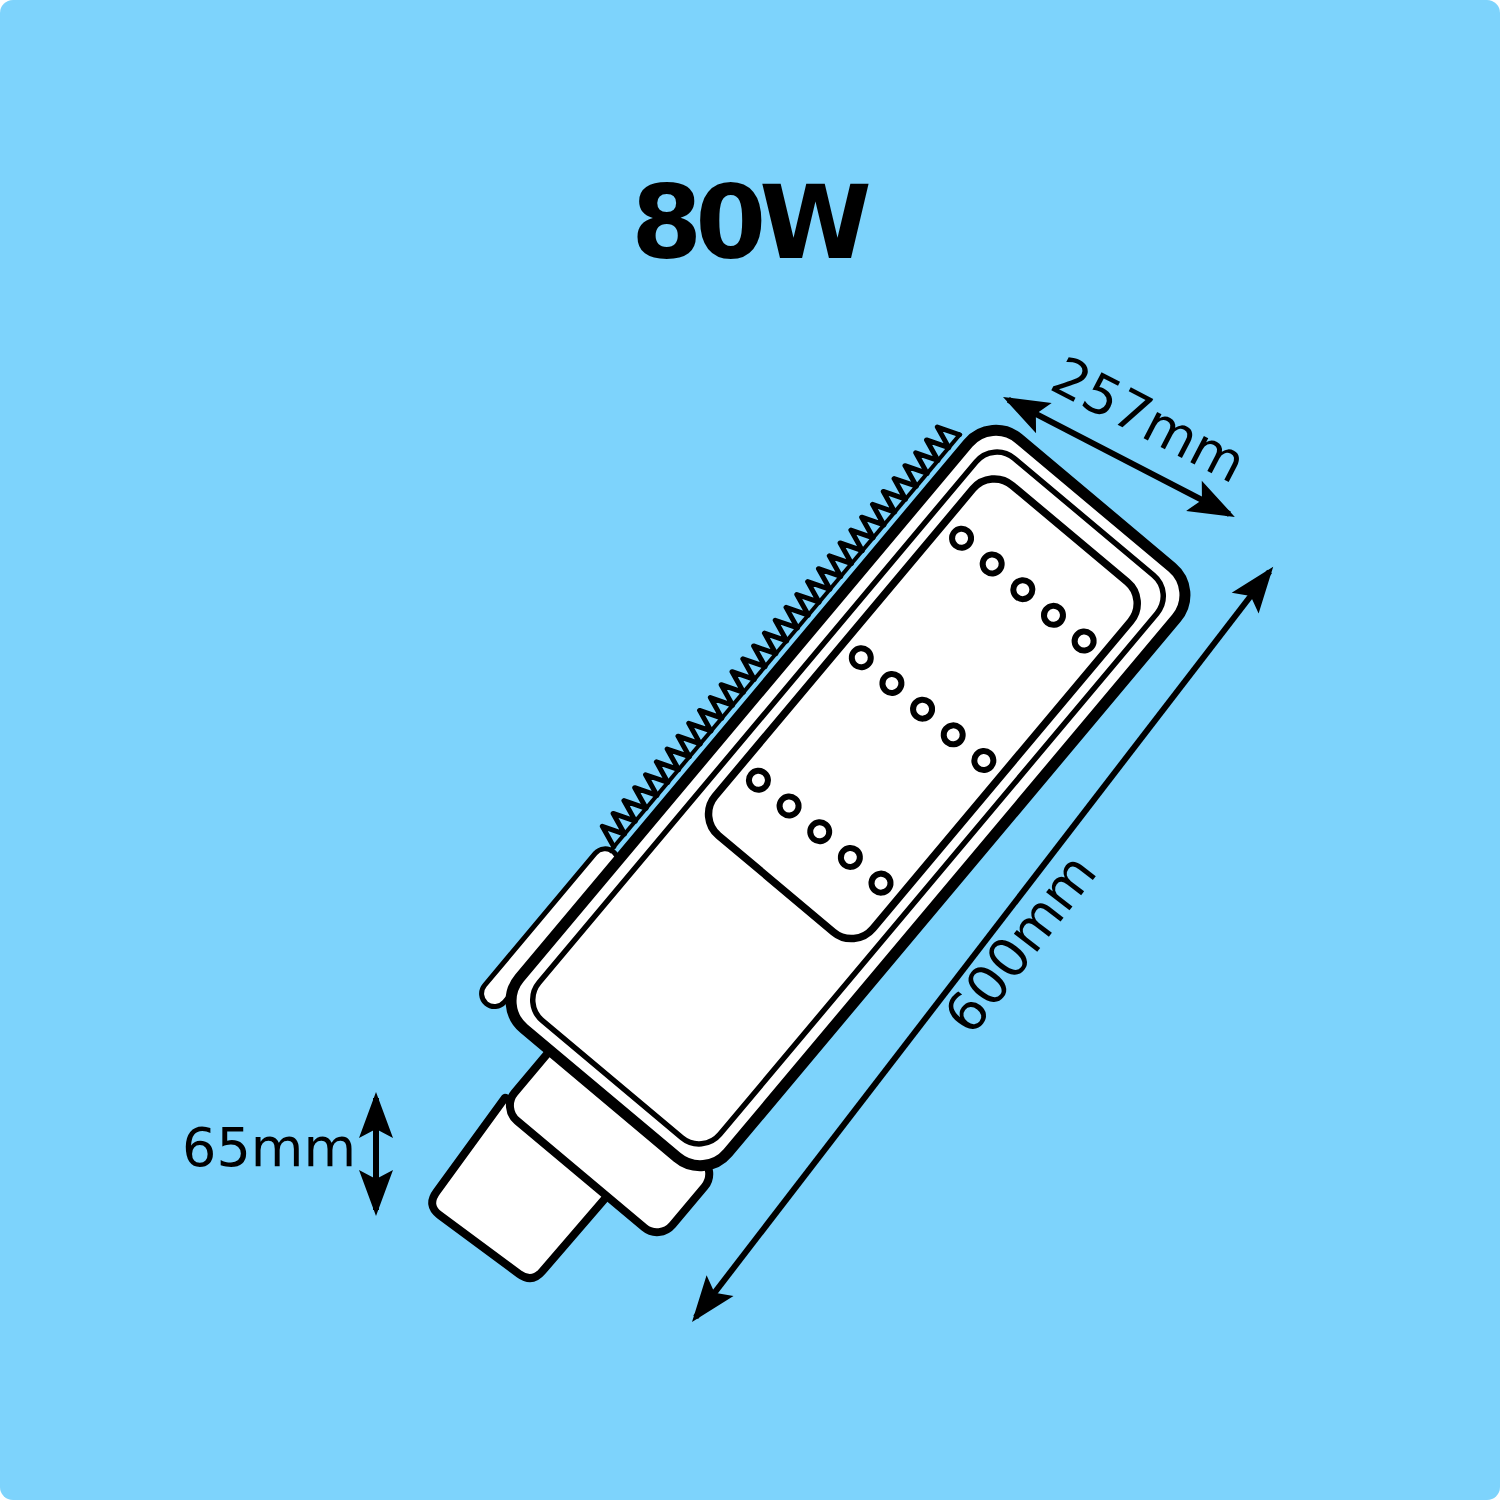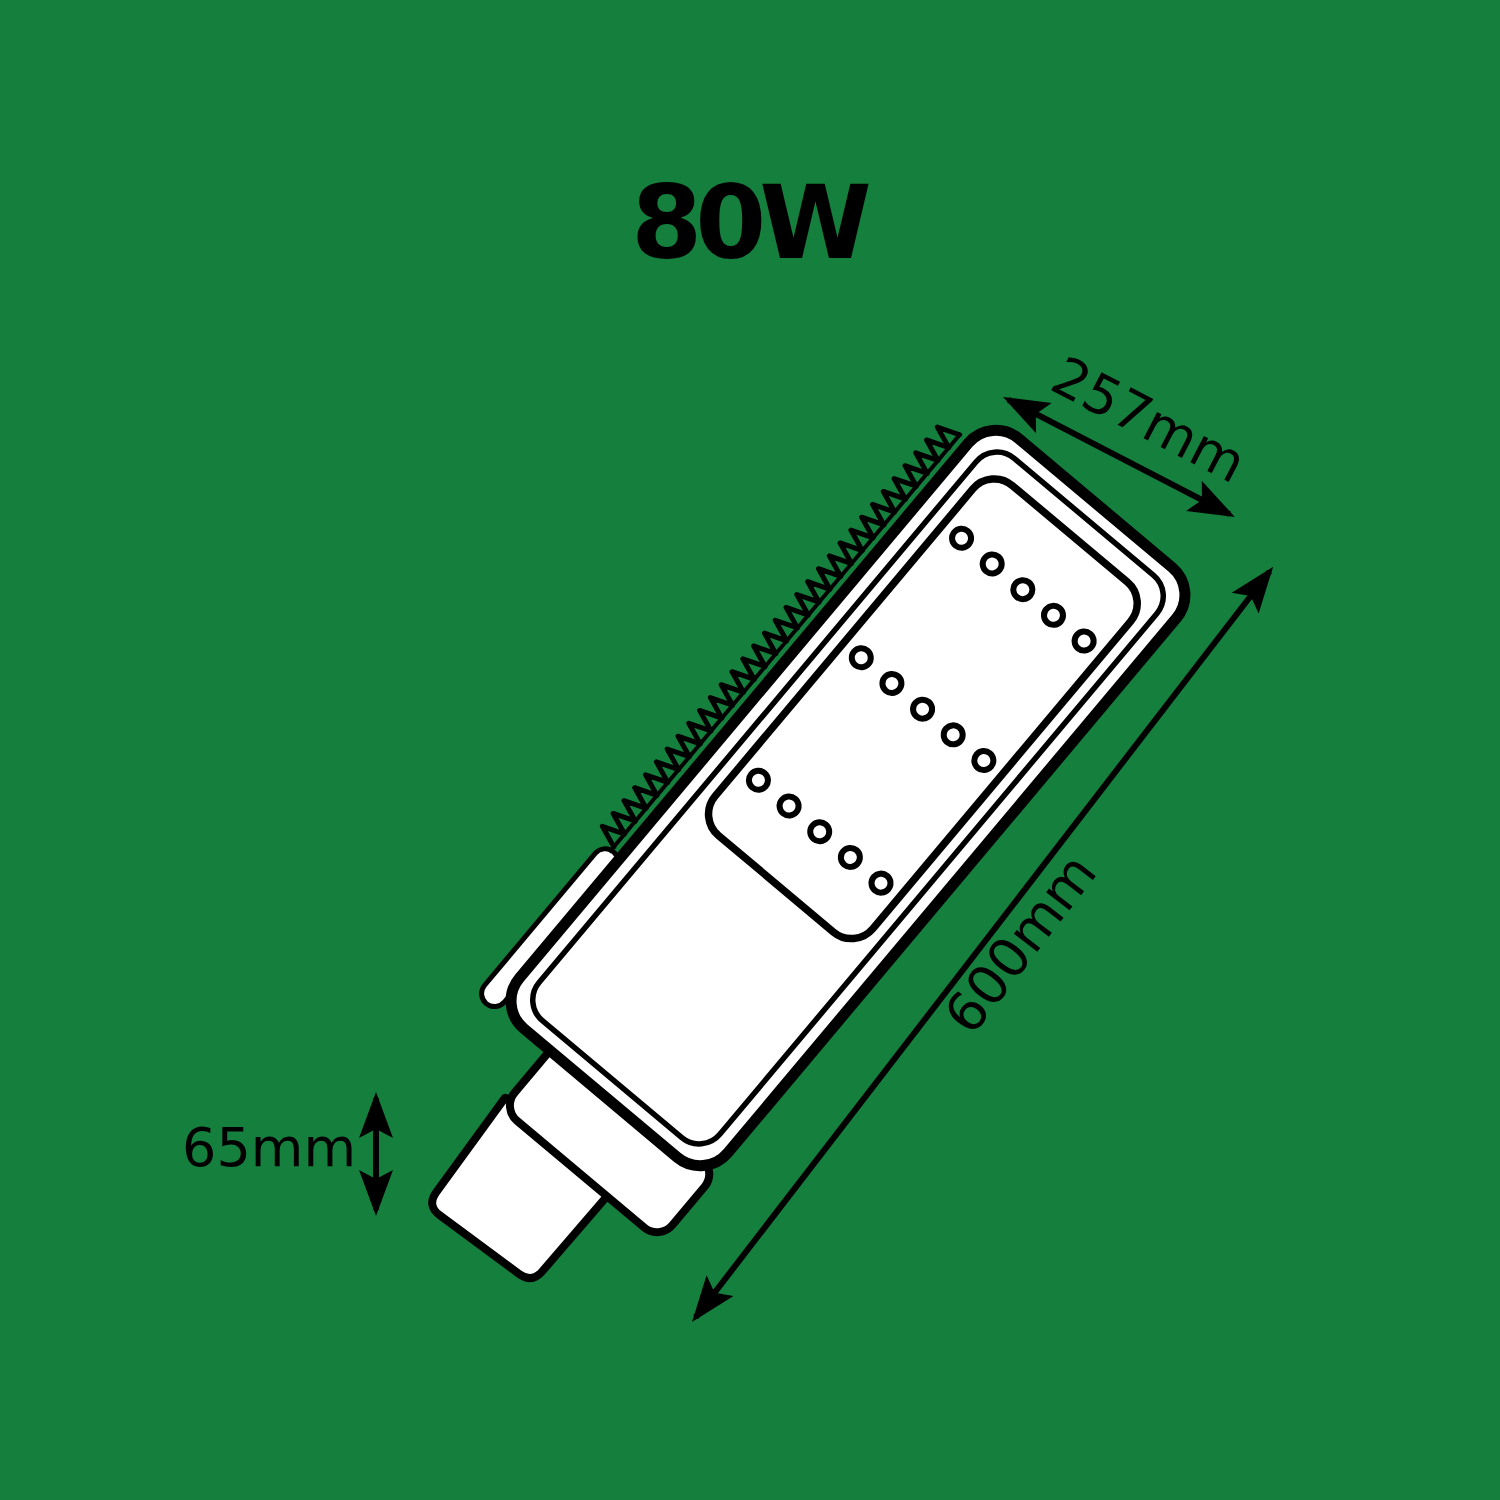--- a/index.html
+++ b/index.html
@@ -29,21 +29,21 @@
   text.dim-text {
     font-family: "DejaVu Sans", "Liberation Sans", sans-serif;
     font-weight: 400;
     font-size: 54px;
     fill: currentColor;
   }
 </style>
 </head>
 <body style="background: rgb(255, 255, 255);">
 
-<div class="stage" style="background: #15803d; color: rgb(0, 0, 0);">
+<div class="stage" style="background: #7dd3fc; color: rgb(0, 0, 0); border-radius: 13px;">
   <svg viewBox="0 0 1500 1500" width="1500" height="1500">
 
     <defs>
       <path id="arrowhead" d="M 0 0 L 46 -17 L 37 0 L 46 17 Z"></path>
     </defs>
 
     <text class="title-text" x="748" y="258" text-anchor="middle">80W</text>
 
     <g>
       <g transform="translate(848,798) rotate(-50)">

